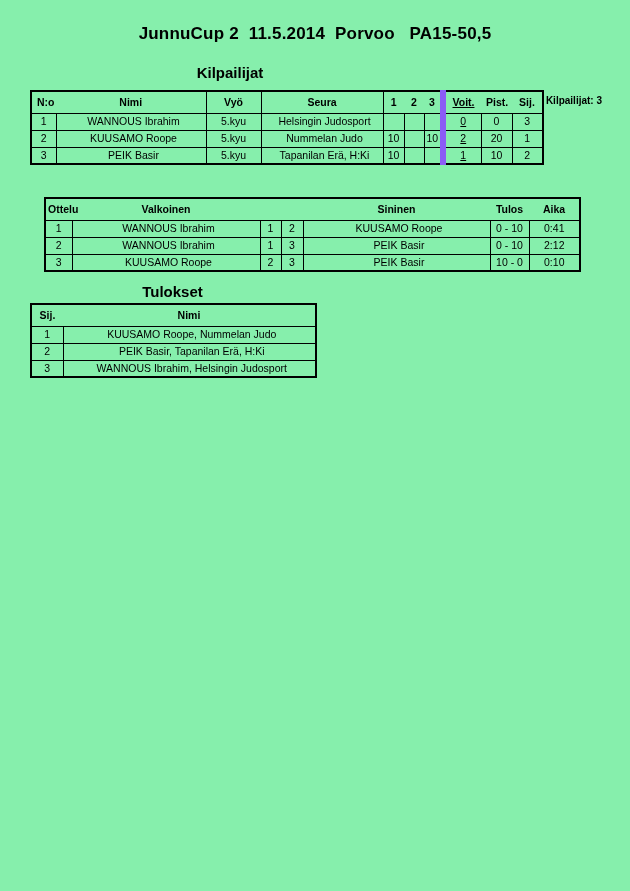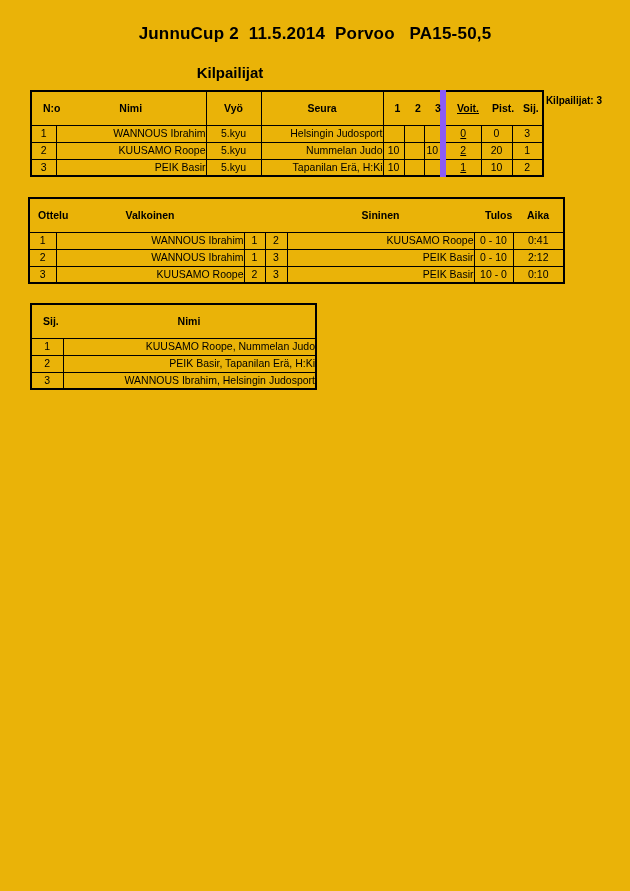--- a/index.html
+++ b/index.html
@@ -1,52 +1,52 @@
 <!DOCTYPE html>
 <html><head>
 <meta charset="utf-8">
 <style>
   html,body { margin:0; padding:0; background:#fff; }
   .page {
-    position:relative; width:630px; height:891px; background:#eab308;
+    position:relative; width:630px; height:891px; background:#86efac;
     font-family:"Liberation Sans", sans-serif; color:#000; overflow:hidden;
   }
   .main-title {
     position:absolute; top:24px; left:0; width:630px; text-align:center;
     font-size:17px; font-weight:bold; white-space:pre; letter-spacing:0.2px;
   }
   .count-label {
     position:absolute; top:51px; right:28px; font-size:10px; font-weight:bold;margin-top:44px;
   }
   .sec-title { position:absolute; font-size:15px; font-weight:bold; text-align:center; }
   #t1-title { top:64px; left:30px; width:400px; }
   #t2-title { top:177px; left:30px; width:532px; }
   #t3-title { top:283px; left:30px; width:285px; }
 
   table.grid {
     position:absolute; border-collapse:collapse; table-layout:fixed;
     border:2px solid #000; font-size:10.5px; line-height:1;
   }
   #t1 { left:30px; top:90px; width:512px; }
-  #t2 { left:28px; top:197px; width:535px; }
+  #t2 { left:44px; top:197px; width:535px; }
   #t3 { left:30px; top:303px; width:285px; }
 
   .grid thead tr { height:20px; }
   #t3 thead tr { height:18px; }
   .grid tbody tr { height:17px; }
 
   .grid th {
-    font-weight:bold; padding:11px; text-align:center; white-space:nowrap;
+    font-weight:bold; padding:5px; text-align:center; white-space:nowrap;
     overflow:visible; border:none; border-bottom:1px solid #000;
   }
   .grid td {
     border:1px solid #000; padding:0; text-align:center;
     white-space:nowrap; overflow:hidden; vertical-align:middle;
   }
-  .grid td.left { text-align:right; padding-left:5px; }
+  .grid td.left { text-align:center; padding-left:5px; }
 
   
   #t1 th.hv { border-left:1px solid #000; border-right:1px solid #000; }
   #t1 th.hr { border-right:1px solid #000; }
   #t1 th.thick, #t1 td.thick { border-left:6px solid #8b5cf6;text-decoration:underline; }
 
   
   #t2 th.h-ottelu { text-align:left; }
   #t2 th.h-ottelu span { display:inline-block; margin-left:-3px; }
 </style>
@@ -171,20 +171,21 @@
         <td class="left">KUUSAMO Roope</td>
         <td>2</td>
         <td>3</td>
         <td class="left">PEIK Basir</td>
         <td>10 - 0</td>
         <td>0:10</td>
       </tr>
     </tbody>
   </table>
 
+  <div class="sec-title" id="t3-title">Tulokset</div>
   <table class="grid" id="t3">
     <colgroup>
       <col style="width:32px">
         <col style="width:253px">
     </colgroup>
     <thead>
       <tr>
         <th>Sij.</th>
         <th>Nimi</th>
       </tr>

